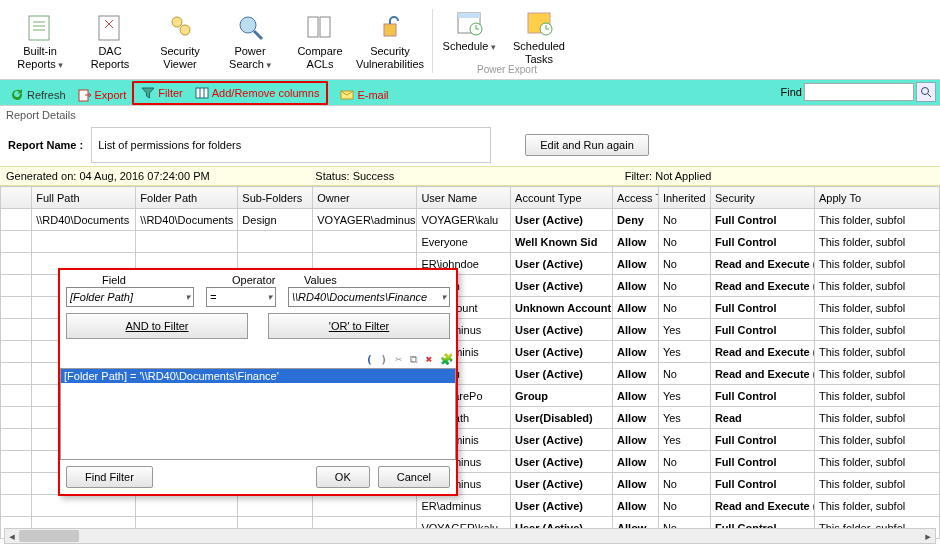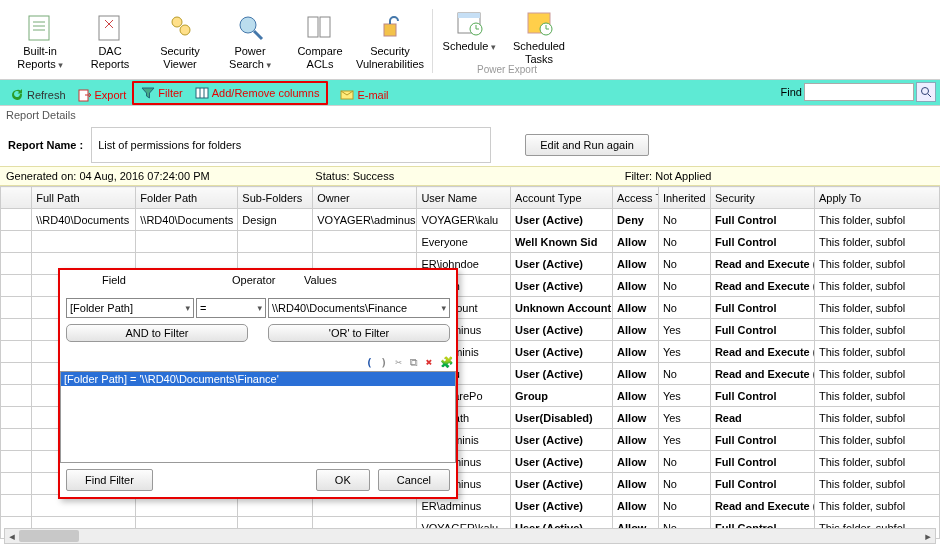--- a/index.html
+++ b/index.html
@@ -45,23 +45,23 @@
 
 
 .dialog { position:absolute; left:58px; top:268px; width:400px; background:#fff; border:2px solid #e60000; box-shadow:3px 3px 6px rgba(0,0,0,0.25); z-index:10; }
 .dlg-title { background:linear-gradient(#fefefe,#e8e8e8); height:22px; display:flex; align-items:center; padding:0 4px; border-bottom:1px solid #c8c8c8; position:relative; font-size:11px;}
 .dlg-title .ficon{ width:14px; height:14px; margin-right:4px; display:inline-flex; align-items:center; justify-content:center;}
 .dlg-close { position:absolute; right:3px; top:2px; width:24px; height:16px; border:1px solid #aaa; background:#f3f3f3; font-size:9px; display:flex; align-items:center; justify-content:center; cursor:pointer;}
 .dlg-body { padding:4px 6px 6px; }
 .dlg-body .lbls { display:flex; gap:2px; font-size:11px;padding-left:36px; }
 .combo { height:20px; border:1px solid #888; background:#fff; display:flex; align-items:center; justify-content:space-between; padding:0 3px; font-size:11px; cursor:pointer;}
 .combo::after{content:"▾"; font-size:9px; color:#555;}
-.row-combos { display:flex; gap:2px; margin-top:12px;}
+.row-combos { display:flex; gap:12px; margin-top:1px;font-style:italic;}
 .row-btns { display:flex; gap:20px; margin:6px 0 4px; }
-.wide-btn { flex:1; height:18px; border:1px solid #999; background:linear-gradient(#fdfdfd,#e4e4e4); border-radius:5px; cursor:pointer;}
+.wide-btn { flex:1; height:26px; border:1px solid #999; background:linear-gradient(#fdfdfd,#e4e4e4); border-radius:0; cursor:pointer;text-decoration:underline;}
 .icon-row { display:flex; gap:8px; justify-content:flex-end; padding:4px 2px 2px; align-items:center;}
 .icon-row span{ cursor:pointer; font-family:monospace;}
 .expr-box { height:92px; background:#fff; border:1px solid #999; overflow:auto; }
 .expr-sel { background:#2a6fd6; color:#fff; padding:1px 3px; display:block; }
 .dlg-foot { display:flex; gap:8px; padding:6px; align-items:center;}
 .dlg-foot .spacer{flex:1;}
 .dlg-foot button{ height:22px; padding:0 18px; border:1px solid #999; background:linear-gradient(#fdfdfd,#e4e4e4); border-radius:2px; cursor:pointer;}
 
 svg { display:block; }
 </style>

